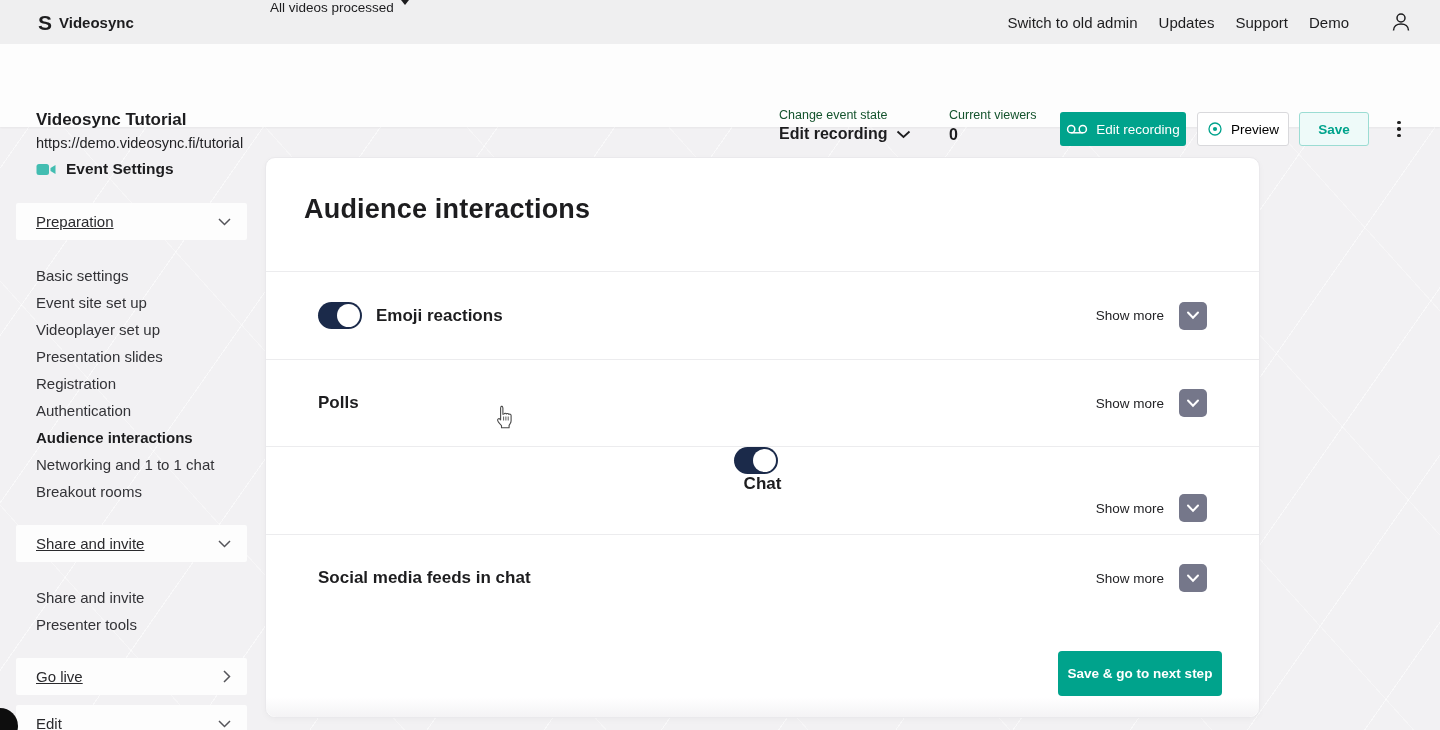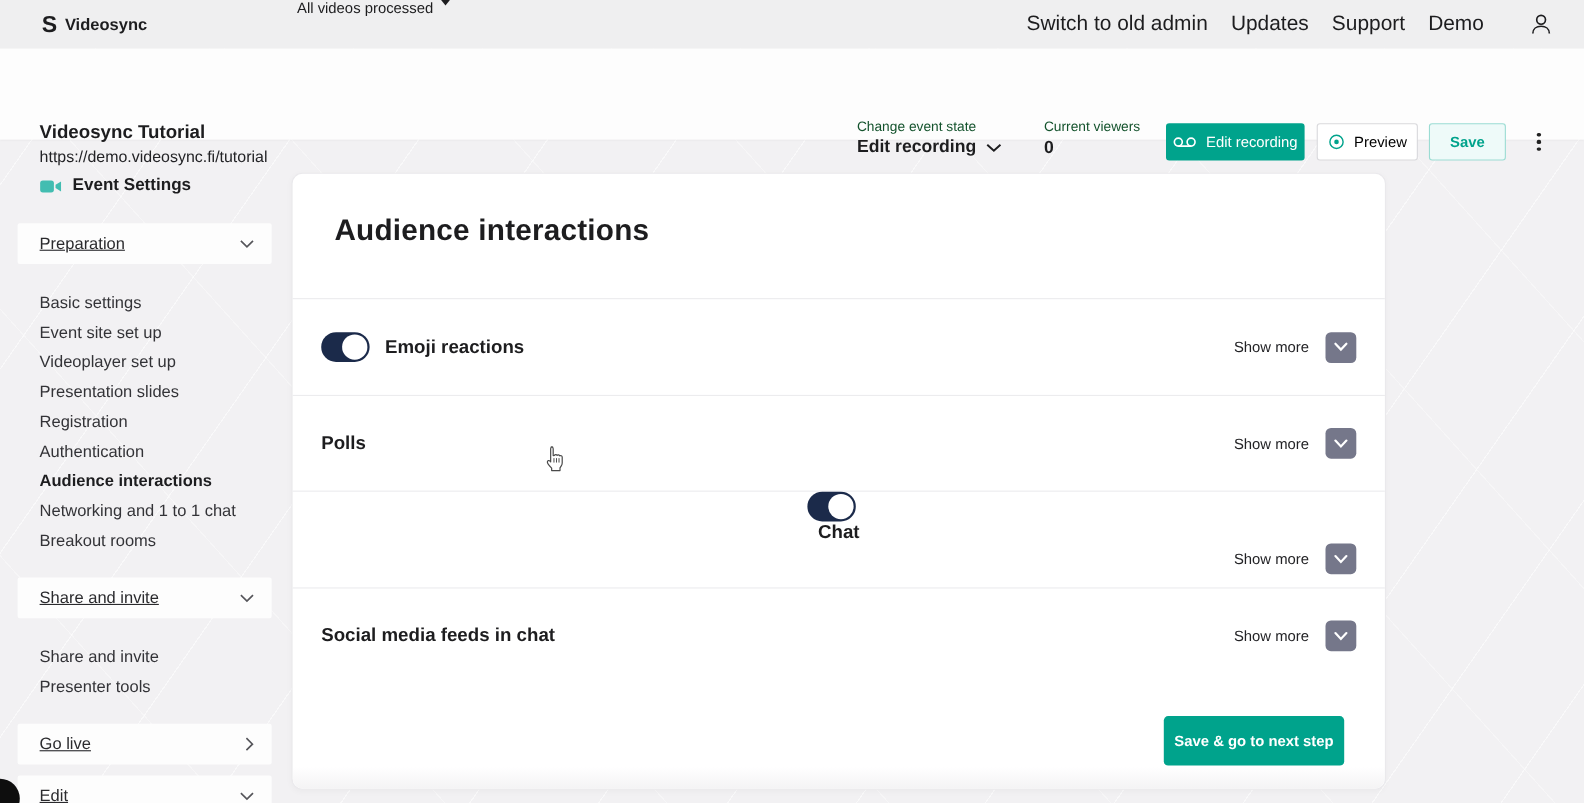--- a/index.html
+++ b/index.html
@@ -17,21 +17,21 @@
   
   .topbar { position:absolute; top:0; left:0; width:1440px; height:44px; background:#efeff0; z-index:5; }
   .brand { position:absolute; left:38px; top:0; height:44px; display:flex; align-items:center; gap:8px; }
   .brand .s-mark { font-size:21px; font-weight:700; line-height:1; letter-spacing:-1px; }
   .brand .brand-name { font-size:15px; font-weight:600; }
   .proc-dd { position:absolute; left:270px; top:0; height:44px; display:flex; align-items:flex-start; gap:7px;
              font-size:13.5px; font-weight:500; cursor:pointer; }
   .caret-down { width:0; height:0; border-left:4px solid transparent; border-right:4px solid transparent;
                 border-top:5px solid #1d1d1f; }
   .top-links { position:absolute; right:28px; top:0; height:44px; display:flex; align-items:center; gap:21px; }
-  .top-link { font-size:19px; font-weight:500; cursor:pointer; }
+  .top-link { font-size:15px; font-weight:500; cursor:pointer; }
   .user-btn { margin-left:20px; display:flex; align-items:center; cursor:pointer; }
 
   
   .header { position:absolute; top:44px; left:0; width:1440px; height:83px; background:#fdfdfd;
             box-shadow:0 1px 2px rgba(0,0,0,.05); z-index:4; }
   .event-title { position:absolute; left:36px; top:66px; font-size:17px; font-weight:700; }
   .event-url { position:absolute; left:36px; top:91px; font-size:14.5px; color:#232326; }
   .state-block { position:absolute; left:779px; top:64px; }
   .viewers-block { position:absolute; left:949px; top:64px; }
   .small-label { font-size:12.5px; color:#14532d; }
@@ -63,21 +63,21 @@
   .sb-item { height:27px; display:flex; align-items:center; font-size:15px; color:#333337; cursor:pointer; }
   .sb-item.active { font-weight:700; color:#1d1d1f; }
 
   
   .card { position:absolute; left:265px; top:157px; width:995px; height:561px; background:#fff;
           border:1px solid #eae9ec; border-radius:10px; box-shadow:0 2px 6px rgba(0,0,0,.03); z-index:2; }
   .card::after { content:""; position:absolute; left:0; right:0; bottom:0; height:20px;
                  border-radius:0 0 10px 10px; pointer-events:none;
                  background:linear-gradient(to bottom, rgba(242,241,243,0), rgba(242,241,243,.85)); }
   .card-heading { position:absolute; left:38px; top:36px; font-size:27px; font-weight:700; letter-spacing:.2px; }
-  .row { position:absolute; left:0; width:100%; padding:0 26px; display:flex; align-items:center;
+  .row { position:absolute; left:0; width:100%; padding:0 52px; display:flex; align-items:center;
          border-top:1px solid #ececee; }
   .row1 { top:113px; height:88px; }
   .row2 { top:201px; height:87px; }
   .row3 { top:288px; height:88px;flex-direction:column; }
   .row4 { top:376px; height:87px; }
   .row-label { font-size:17px; font-weight:700; color:#1d1d1f; }
   .toggle { position:relative; width:44px; height:27px; border-radius:14px; background:#1b2a4a;
             margin-right:14px; flex:0 0 auto; cursor:pointer; }
   .toggle .knob { position:absolute; top:2px; right:2px; width:23px; height:23px; border-radius:50%; background:#fff; }
   .row-right { margin-left:auto; display:flex; align-items:center; gap:15px; }

